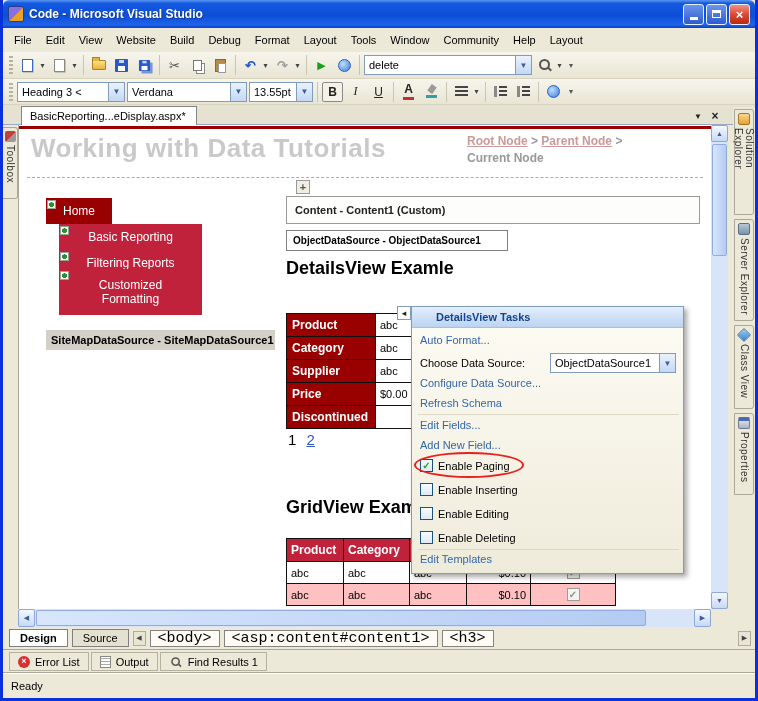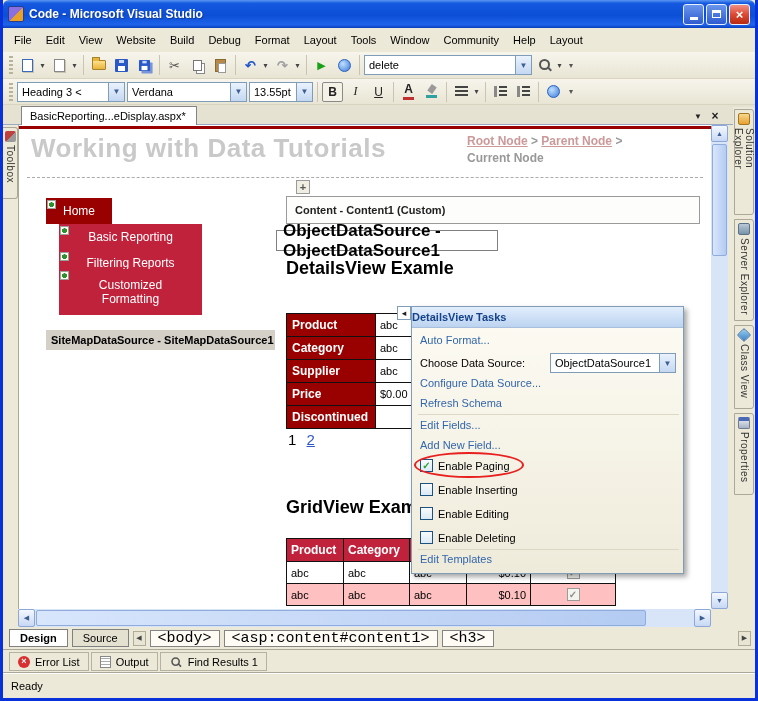--- a/index.html
+++ b/index.html
@@ -79,40 +79,40 @@
   .crumbs{position:absolute;left:448px;top:8px;width:240px;font-size:12px;font-weight:bold;line-height:17px;color:#999}
   .crumb-link{color:#CC9999;text-decoration:underline;cursor:pointer}
   .dashes{position:absolute;left:8px;top:52px;width:676px;border-top:1px dashed #ABABAB}
   .nav-item{position:absolute;color:#fff;font-size:12px;display:flex;align-items:center;justify-content:center;text-align:center;cursor:pointer}
   .nav-home{left:27px;top:73px;width:66px;height:26px;background:#990000}
   .nav-sub{left:40px;width:143px;background:#C0223C}
   .nav-glyph{position:absolute;left:1px;top:2px;width:9px;height:9px;border:1px solid #98A098;background:radial-gradient(circle at 50% 55%,#2E8F2E 0 2.5px,#FDFDF5 2.6px)}
   .sitemap-box{position:absolute;left:27px;top:205px;width:229px;height:20px;background:#D4D0C8;font-weight:bold;font-size:11px;display:flex;align-items:center;padding-left:5px;color:#000}
   .cross-ic{position:absolute;left:277px;top:55px;width:14px;height:14px;border:1px solid #9A9A9A;background:#F0EEE2;display:flex;align-items:center;justify-content:center;font-weight:bold;color:#555;font-size:11px;line-height:1}
   .content-hdr{position:absolute;left:267px;top:71px;width:414px;height:28px;border:1px solid #9A9A9A;background:#FDFDFB;font-weight:bold;font-size:11px;display:flex;align-items:center;padding-left:8px;color:#222}
-  .ods-box{position:absolute;left:257px;top:105px;width:222px;height:21px;border:1px solid #808080;background:#fff;font-weight:bold;font-size:17px;display:flex;align-items:center;padding-left:6px;color:#000}
+  .ods-box{position:absolute;left:267px;top:105px;width:222px;height:21px;border:1px solid #808080;background:#fff;font-weight:bold;font-size:10px;display:flex;align-items:center;padding-left:6px;color:#000}
   .dv-heading{position:absolute;left:267px;top:133px;font-size:18px;font-weight:bold;color:#000}
   .gv-heading{position:absolute;left:267px;top:372px;font-size:18px;font-weight:bold;color:#000}
   table.dv{position:absolute;left:267px;top:188px;border-collapse:collapse;table-layout:fixed}
   table.dv th{width:89px;background:#990000;color:#fff;font-size:12px;font-weight:bold;text-align:left;border:1px solid #111;padding:3px 5px;height:23px}
   table.dv td{width:49px;background:#fff;font-size:11px;border:1px solid #111;padding:3px 4px}
   .pager{position:absolute;left:269px;top:306px;font-size:15px;color:#000}
   .pager .pg2{color:#2E58C8;text-decoration:underline;cursor:pointer;margin-left:6px}
   table.gv{position:absolute;left:267px;top:413px;border-collapse:collapse;table-layout:fixed}
   table.gv th{background:#C0223C;color:#fff;font-size:12px;font-weight:bold;text-align:left;border:1px solid #111;padding:3px 4px;height:23px;overflow:hidden;white-space:nowrap}
   table.gv td{font-size:11px;border:1px solid #111;padding:3px 4px;height:22px;background:#fff;overflow:hidden}
   table.gv tr.alt td{background:#FFC0C1}
   td.num{text-align:right;padding-right:8px}
   td.chk{text-align:center}
   .cb{display:inline-flex;width:13px;height:13px;border:1px solid #1C5180;background:linear-gradient(180deg,#F8FBFE,#DCE9F5);align-items:center;justify-content:center;font-size:10px;font-weight:bold;color:#2BA02B;line-height:1}
   .cb.gray{border-color:#9C9C9C;color:#8E8E8E;background:#F4F4EE}
   .smarttag-btn{position:absolute;left:378px;top:181px;width:14px;height:14px;border:1px solid #7F9DB9;background:#fff;display:flex;align-items:center;justify-content:center;font-size:9px;color:#222;z-index:11}
   
   .tasks{position:absolute;left:392px;top:181px;width:273px;height:268px;border:1px solid #7F9DB9;background:linear-gradient(180deg,#FDFCF4,#EFEBDB);box-shadow:3px 3px 5px rgba(0,0,0,.35);z-index:10}
-  .tasks-hdr{position:absolute;left:0;top:0;width:100%;height:21px;background:linear-gradient(180deg,#E2EEFD,#BCD3F0);border-bottom:1px solid #A8C0DE;font-weight:bold;font-size:11px;color:#15428B;display:flex;align-items:center;padding-left:0}
+  .tasks-hdr{position:absolute;left:0;top:0;width:100%;height:21px;background:linear-gradient(180deg,#E2EEFD,#BCD3F0);border-bottom:1px solid #A8C0DE;font-weight:bold;font-size:11px;color:#15428B;display:flex;align-items:center;padding-left:24px}
   .sm-link{position:absolute;left:8px;font-size:11px;color:#3366AA;cursor:pointer;white-space:nowrap}
   .sm-label{position:absolute;left:8px;font-size:11px;color:#000;white-space:nowrap}
   .tasks .combo{position:absolute;left:138px;top:46px;width:126px}
   .check-row{position:absolute;left:8px;display:flex;align-items:center;gap:5px;font-size:11px;color:#000}
   .divider{position:absolute;left:6px;width:261px;border-top:1px solid #DDD8C4}
   .ellipse{position:absolute;left:2px;top:145px;width:110px;height:26px;border:2px solid #E82020;border-radius:50%;z-index:12;pointer-events:none}
   
   .vscroll{position:absolute;left:708px;top:125px;width:17px;height:484px;background:#D8E4F8}
   .hscroll{position:absolute;left:15px;top:609px;width:693px;height:18px;background:#D8E4F8}
   .sc-btn{position:absolute;background:linear-gradient(180deg,#F4F8FE,#C8D8F4);border:1px solid #8CA8D8;border-radius:2px;display:flex;align-items:center;justify-content:center;font-size:7px;color:#3C5E93}

